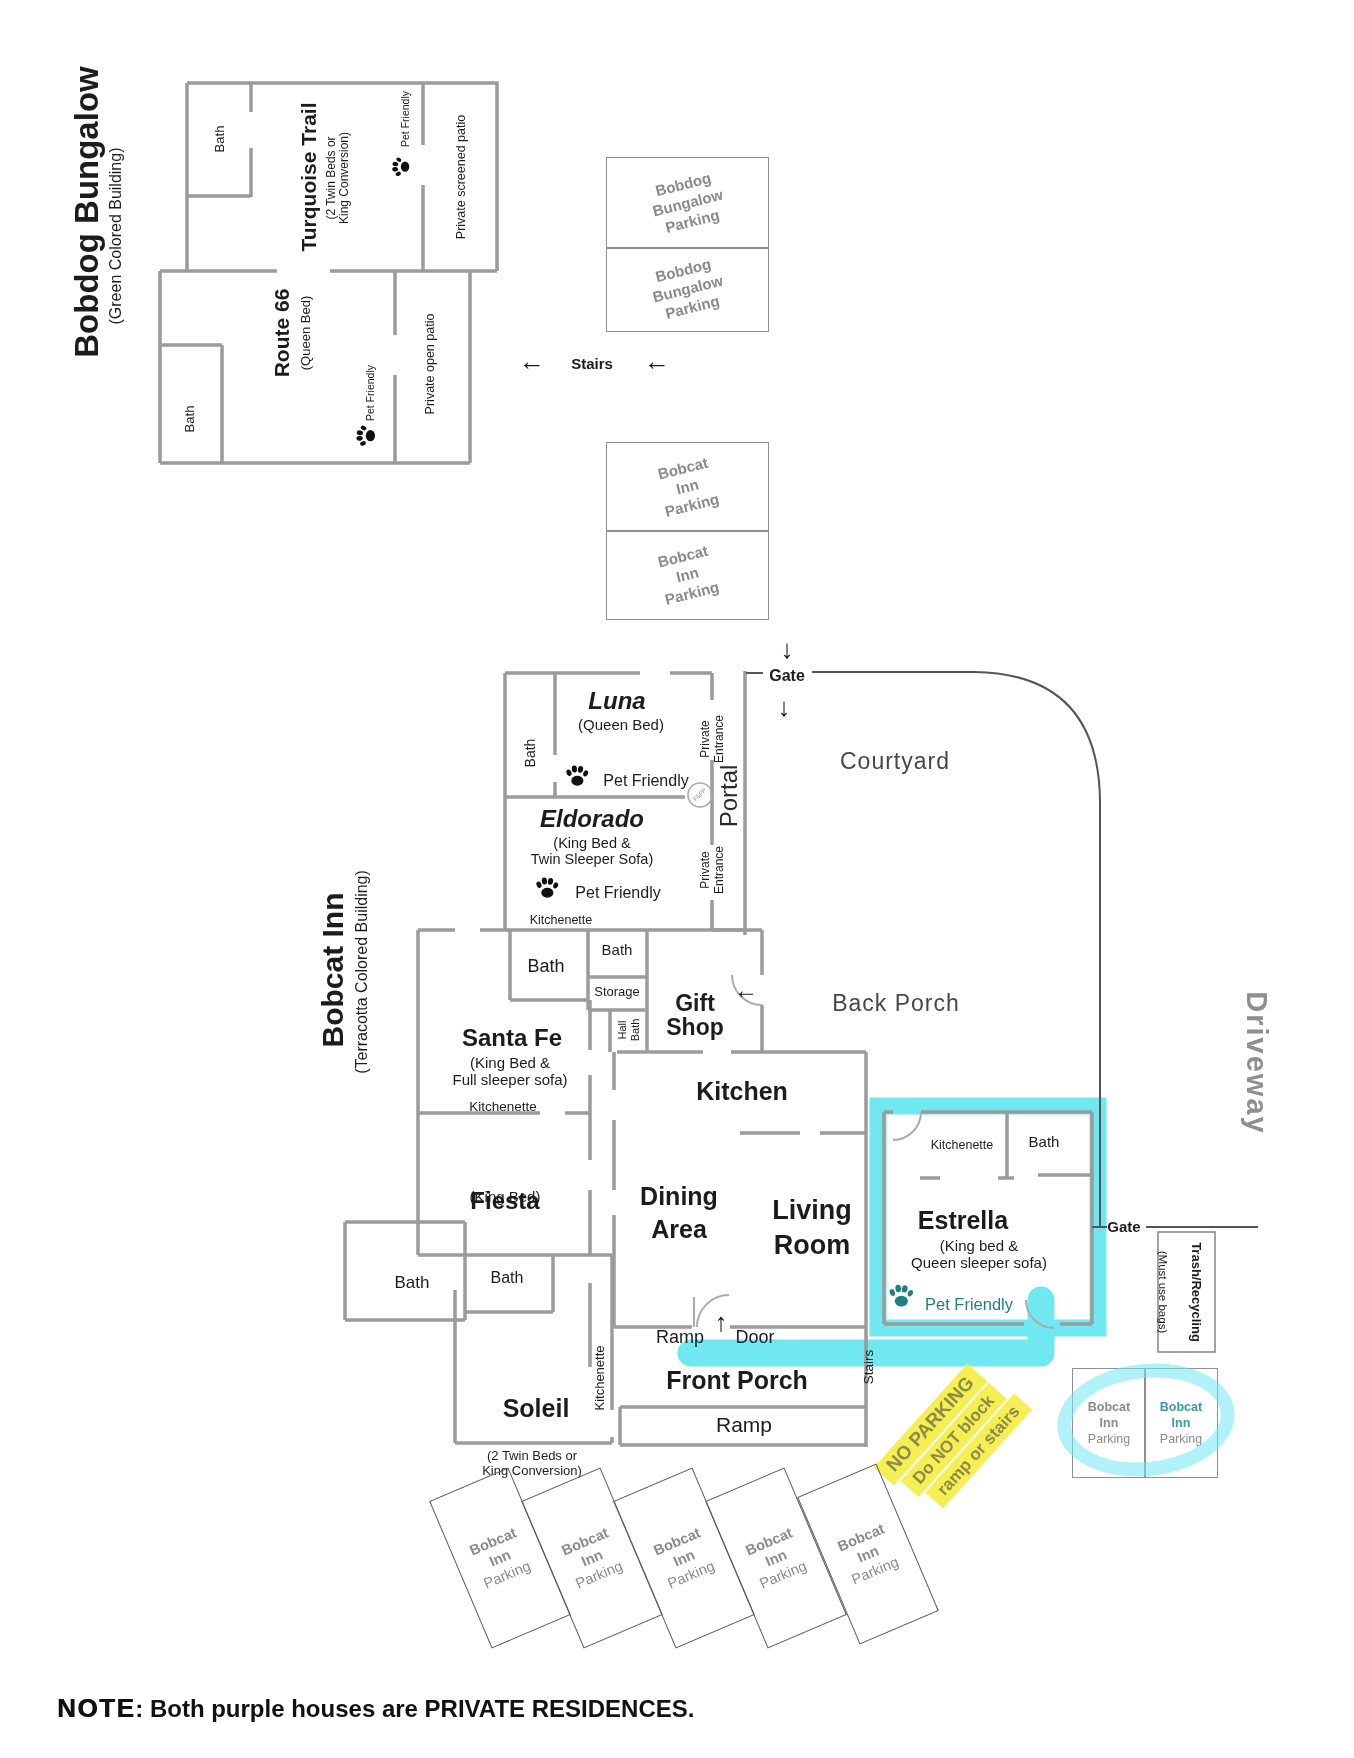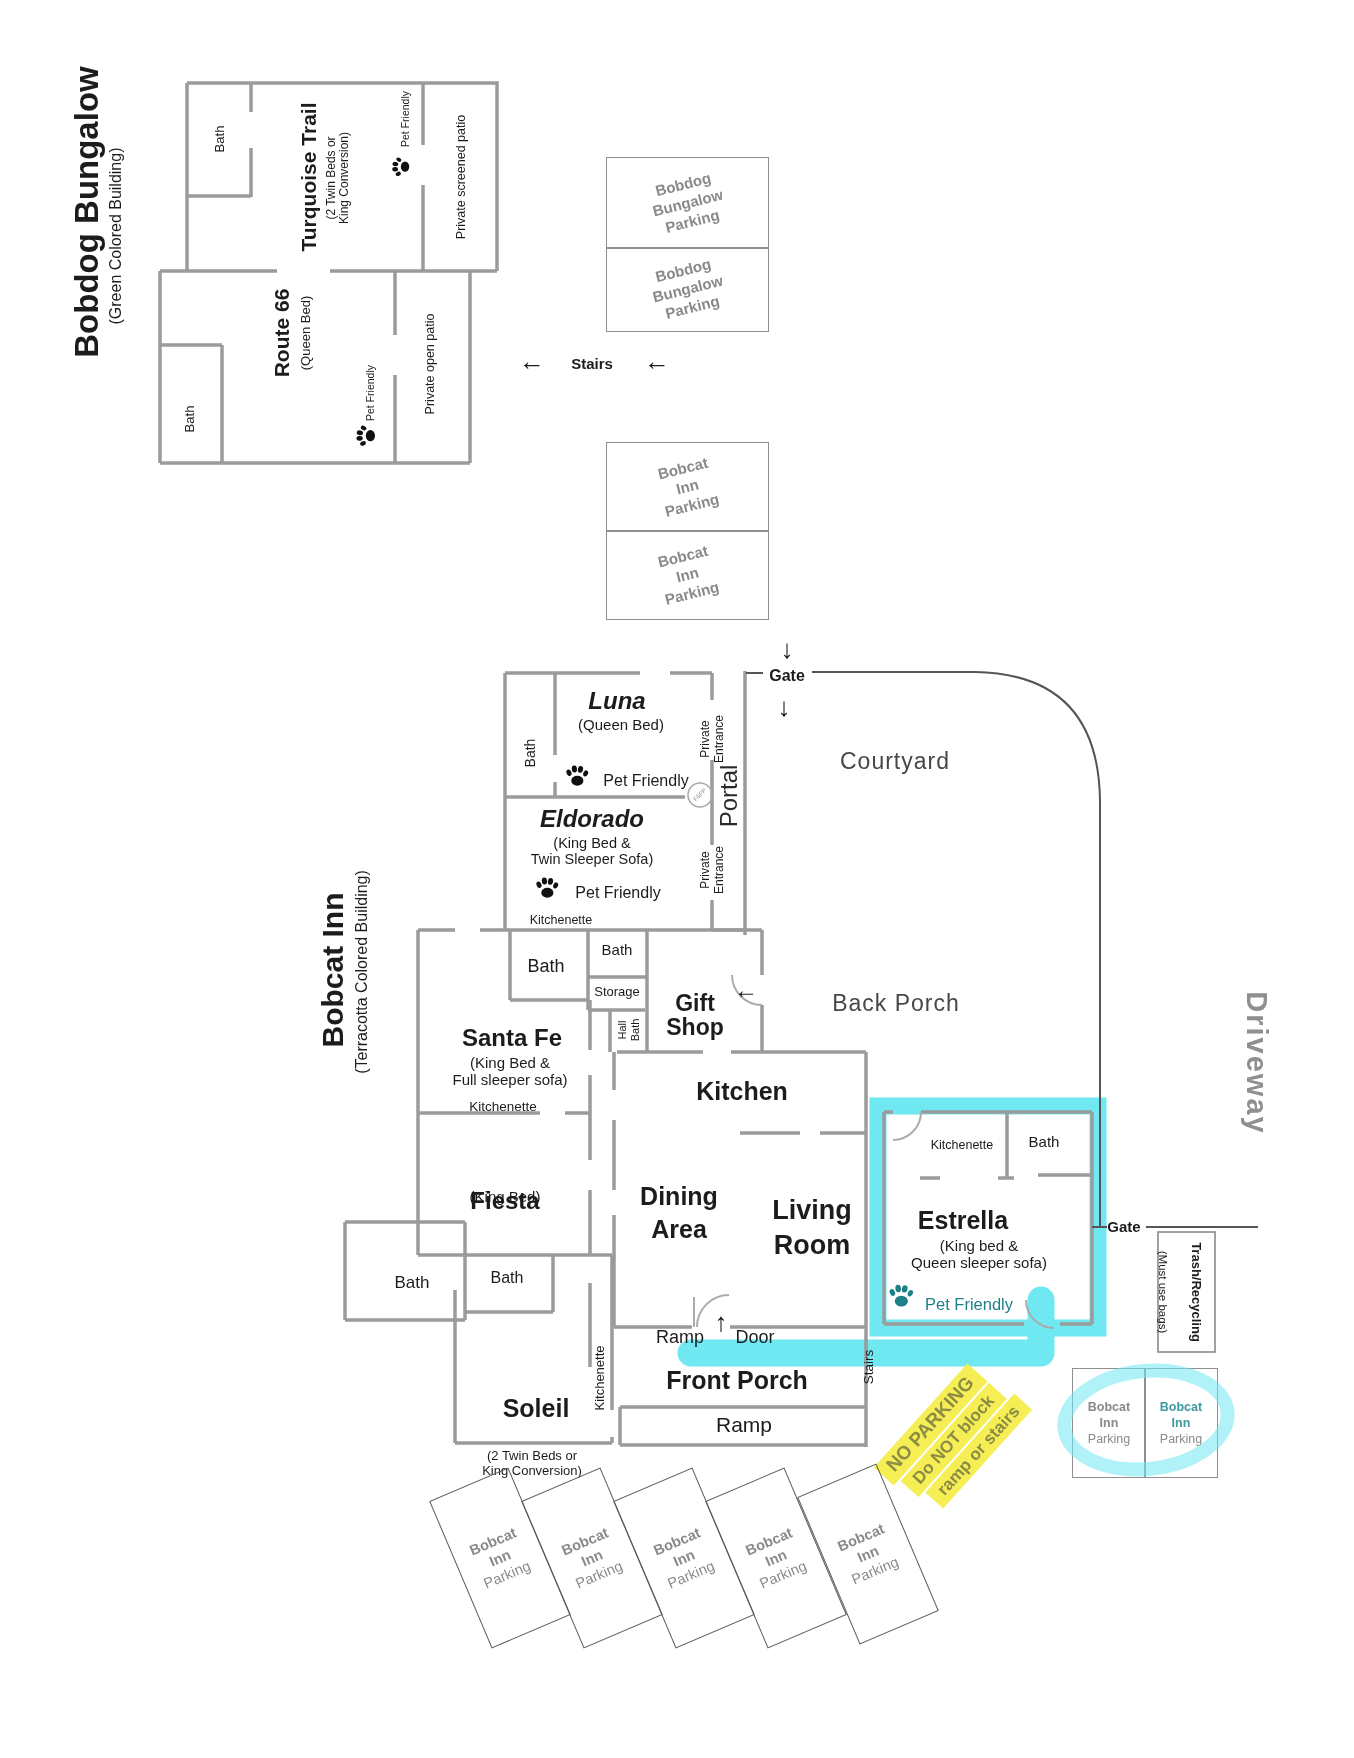--- a/index.html
+++ b/index.html
@@ -270,14 +270,17 @@
     <div class="ptxt"><span>Bobcat</span><br><span>Inn</span><br><span style="font-weight:normal;">Parking</span></div>
   </div>
   <div class="pbox tilt" style="left:868px;top:1554px;width:84px;height:158px;">
     <div class="ptxt"><span>Bobcat</span><br><span>Inn</span><br><span style="font-weight:normal;">Parking</span></div>
   </div>
 
   <svg class="layer" width="1354" height="1758" viewBox="0 0 1354 1758" style="z-index:5;">
     <ellipse cx="1146" cy="1420" rx="82" ry="49" fill="none" stroke="#6FE8F1" stroke-width="14" opacity="0.55" transform="rotate(-6 1146 1420)"></ellipse>
   </svg>
 
+  <div class="notebar">
+    <span class="nt">NOTE</span><span>: Both purple houses are PRIVATE RESIDENCES.</span>
+  </div>
 
 </div>
 
 </body></html>

